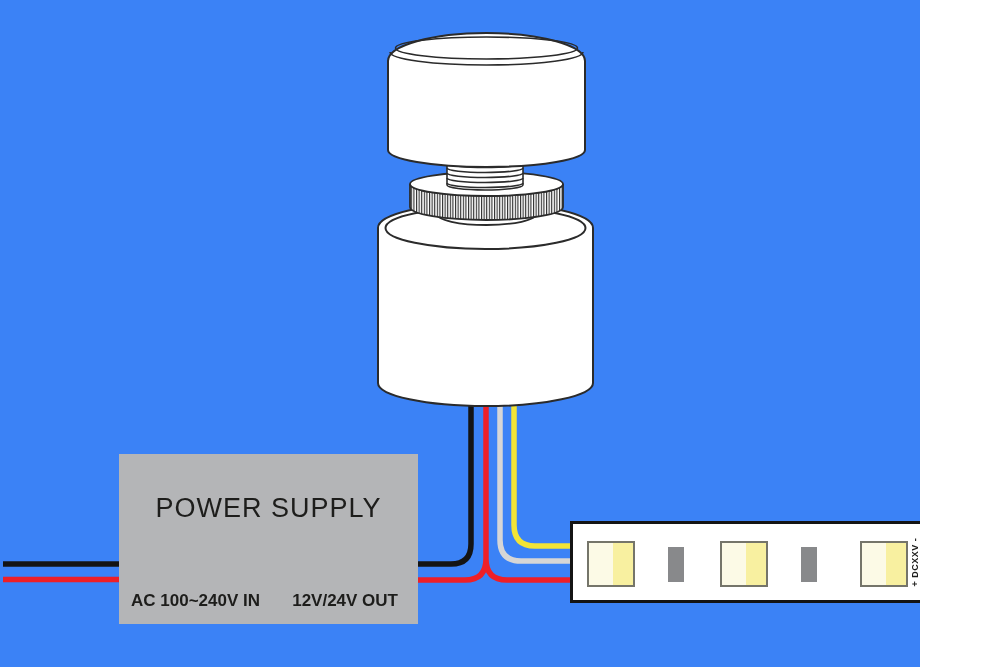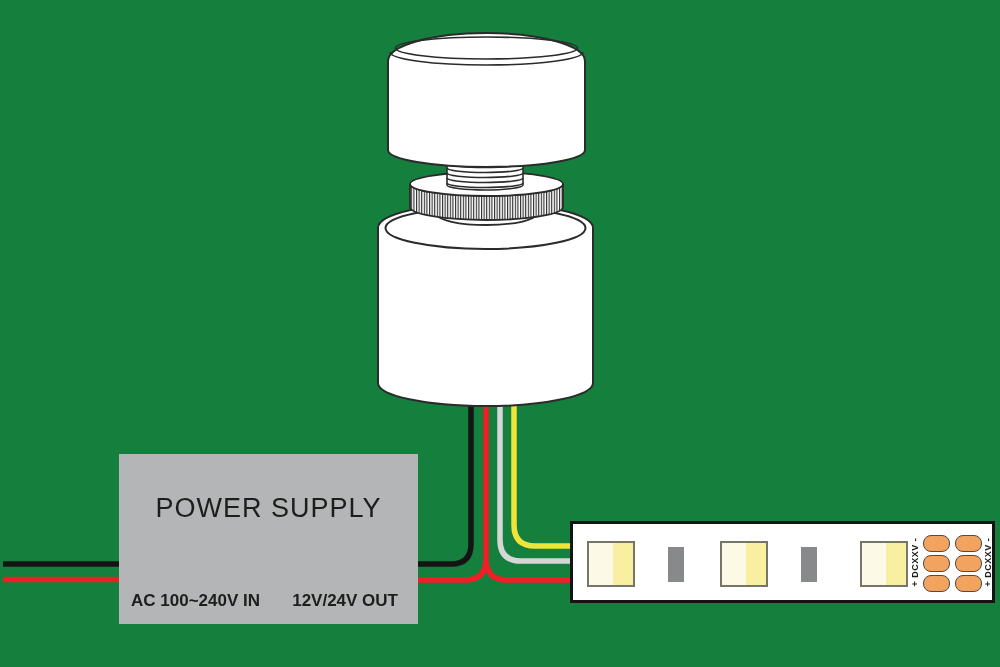--- a/index.html
+++ b/index.html
@@ -1,17 +1,17 @@
 <!DOCTYPE html>
 <html><head>
 <meta charset="utf-8">
 <style>
   html,body{margin:0;padding:0;background:#ffffff;}
   .canvas{
-    position:relative;width:1000px;height:667px;background:#15803d;overflow:hidden;
+    position:relative;width:920px;height:667px;background:#3b82f6;overflow:hidden;
     font-family:"Liberation Sans", sans-serif;
   }
   .canvas svg{position:absolute;left:0;top:0;}
 
   
   .psu{
     position:absolute;left:119px;top:454px;width:299px;height:170px;
     background:#b4b5b7;box-sizing:border-box;
   }
   .psu-title{

